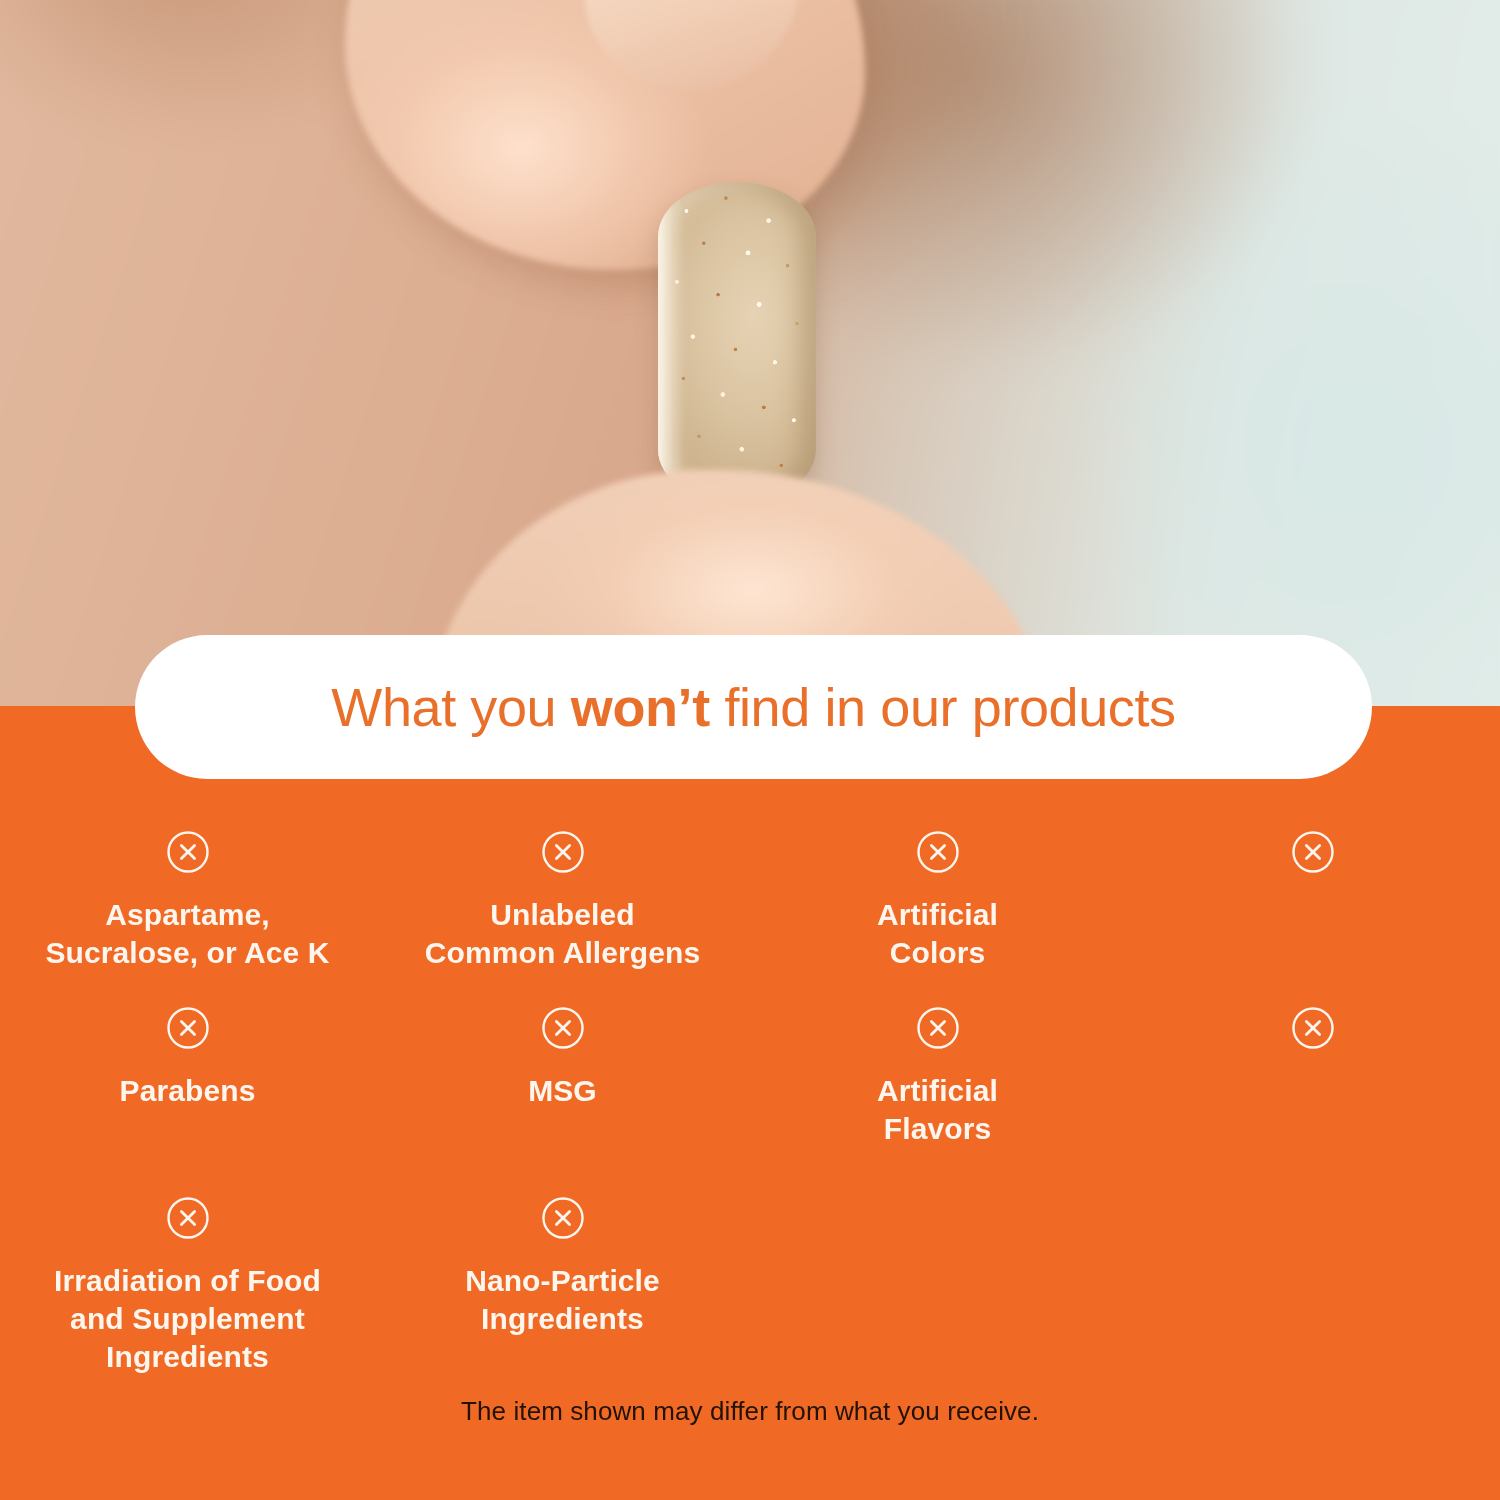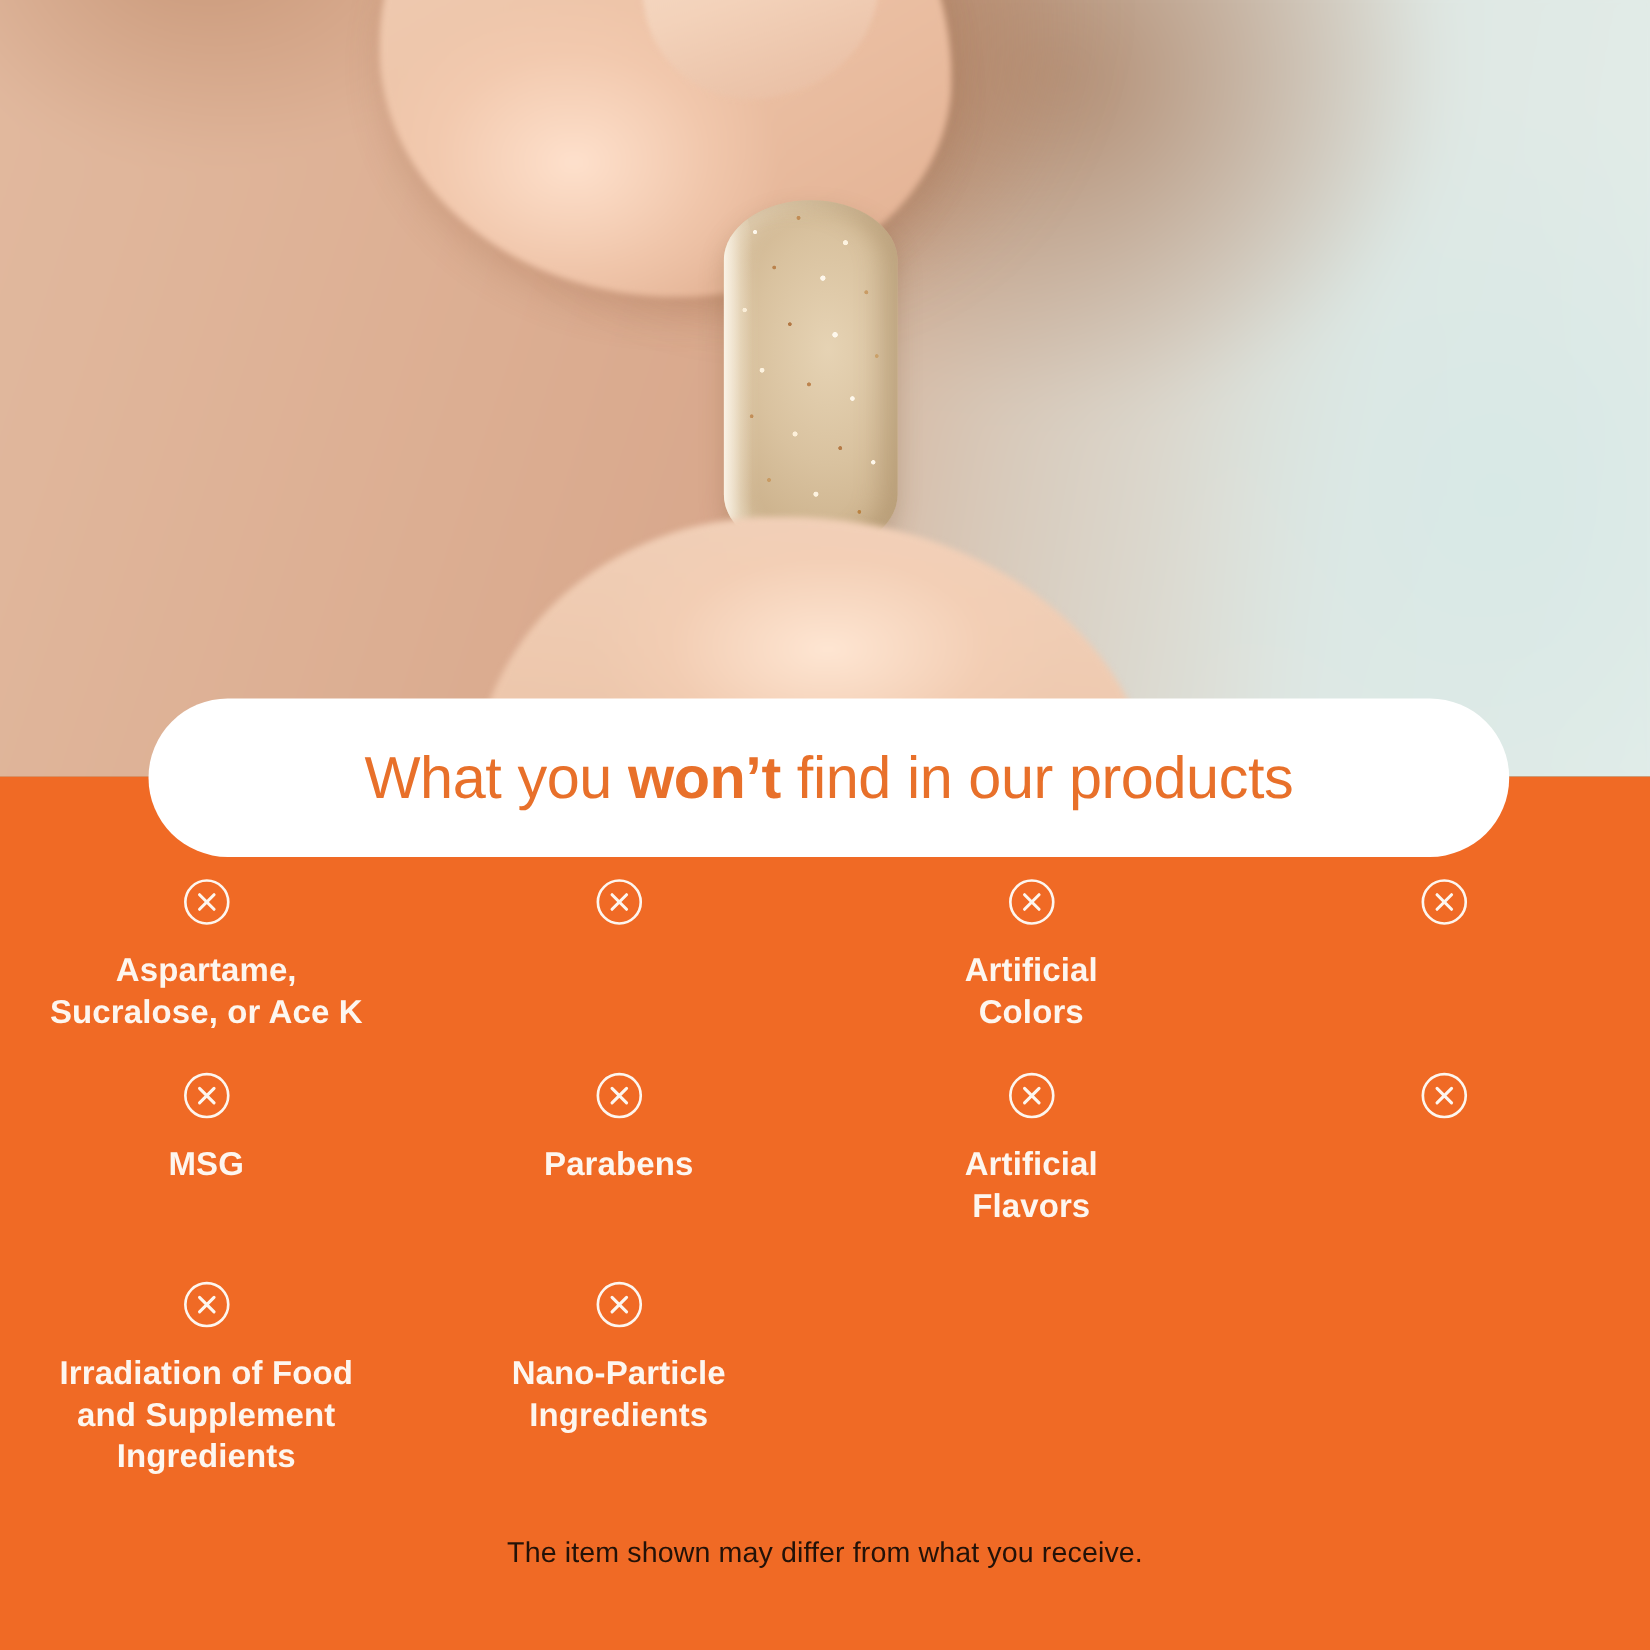--- a/index.html
+++ b/index.html
@@ -174,21 +174,21 @@
     white-space: nowrap;
   }
   .title-text b {
     font-weight: 800;
   }
 
   
   .grid {
     position: absolute;
     left: 0;
-    top: 780px;
+    top: 812px;
     width: 1500px;
     display: grid;
     grid-template-columns: repeat(4, 1fr);
     row-gap: 0;
   }
   .cell {
     display: flex;
     flex-direction: column;
     align-items: center;
     padding-top: 18px;
@@ -257,53 +257,54 @@
           <circle cx="22" cy="22" r="19.5" fill="none" stroke="#FDF6EF" stroke-width="2.4"></circle>
           <path d="M15.4 15.4 L28.6 28.6 M28.6 15.4 L15.4 28.6" stroke="#FDF6EF" stroke-width="2.8" stroke-linecap="round"></path>
         </svg>
         <div class="cell-label">Aspartame,<br>Sucralose, or Ace K</div>
       </div>
       <div class="cell">
         <svg class="x-icon" viewBox="0 0 44 44">
           <circle cx="22" cy="22" r="19.5" fill="none" stroke="#FDF6EF" stroke-width="2.4"></circle>
           <path d="M15.4 15.4 L28.6 28.6 M28.6 15.4 L15.4 28.6" stroke="#FDF6EF" stroke-width="2.8" stroke-linecap="round"></path>
         </svg>
+        <div class="cell-label">Unlabeled<br>Common Allergens</div>
       </div>
       <div class="cell">
         <svg class="x-icon" viewBox="0 0 44 44">
           <circle cx="22" cy="22" r="19.5" fill="none" stroke="#FDF6EF" stroke-width="2.4"></circle>
           <path d="M15.4 15.4 L28.6 28.6 M28.6 15.4 L15.4 28.6" stroke="#FDF6EF" stroke-width="2.8" stroke-linecap="round"></path>
         </svg>
         <div class="cell-label">Artificial<br>Colors</div>
       </div>
       <div class="cell">
         <svg class="x-icon" viewBox="0 0 44 44">
           <circle cx="22" cy="22" r="19.5" fill="none" stroke="#FDF6EF" stroke-width="2.4"></circle>
           <path d="M15.4 15.4 L28.6 28.6 M28.6 15.4 L15.4 28.6" stroke="#FDF6EF" stroke-width="2.8" stroke-linecap="round"></path>
         </svg>
       </div>
       <div class="cell">
         <svg class="x-icon" viewBox="0 0 44 44">
           <circle cx="22" cy="22" r="19.5" fill="none" stroke="#FDF6EF" stroke-width="2.4"></circle>
           <path d="M15.4 15.4 L28.6 28.6 M28.6 15.4 L15.4 28.6" stroke="#FDF6EF" stroke-width="2.8" stroke-linecap="round"></path>
         </svg>
+        <div class="cell-label">Parabens</div>
+      </div>
+      <div class="cell">
+        <svg class="x-icon" viewBox="0 0 44 44">
+          <circle cx="22" cy="22" r="19.5" fill="none" stroke="#FDF6EF" stroke-width="2.4"></circle>
+          <path d="M15.4 15.4 L28.6 28.6 M28.6 15.4 L15.4 28.6" stroke="#FDF6EF" stroke-width="2.8" stroke-linecap="round"></path>
+        </svg>
         <div class="cell-label">MSG</div>
       </div>
       <div class="cell">
         <svg class="x-icon" viewBox="0 0 44 44">
           <circle cx="22" cy="22" r="19.5" fill="none" stroke="#FDF6EF" stroke-width="2.4"></circle>
           <path d="M15.4 15.4 L28.6 28.6 M28.6 15.4 L15.4 28.6" stroke="#FDF6EF" stroke-width="2.8" stroke-linecap="round"></path>
         </svg>
-        <div class="cell-label">Parabens</div>
-      </div>
-      <div class="cell">
-        <svg class="x-icon" viewBox="0 0 44 44">
-          <circle cx="22" cy="22" r="19.5" fill="none" stroke="#FDF6EF" stroke-width="2.4"></circle>
-          <path d="M15.4 15.4 L28.6 28.6 M28.6 15.4 L15.4 28.6" stroke="#FDF6EF" stroke-width="2.8" stroke-linecap="round"></path>
-        </svg>
         <div class="cell-label">Artificial<br>Flavors</div>
       </div>
       <div class="cell tall">
         <svg class="x-icon" viewBox="0 0 44 44">
           <circle cx="22" cy="22" r="19.5" fill="none" stroke="#FDF6EF" stroke-width="2.4"></circle>
           <path d="M15.4 15.4 L28.6 28.6 M28.6 15.4 L15.4 28.6" stroke="#FDF6EF" stroke-width="2.8" stroke-linecap="round"></path>
         </svg>
       </div>
       <div class="cell tall">
         <svg class="x-icon" viewBox="0 0 44 44">

